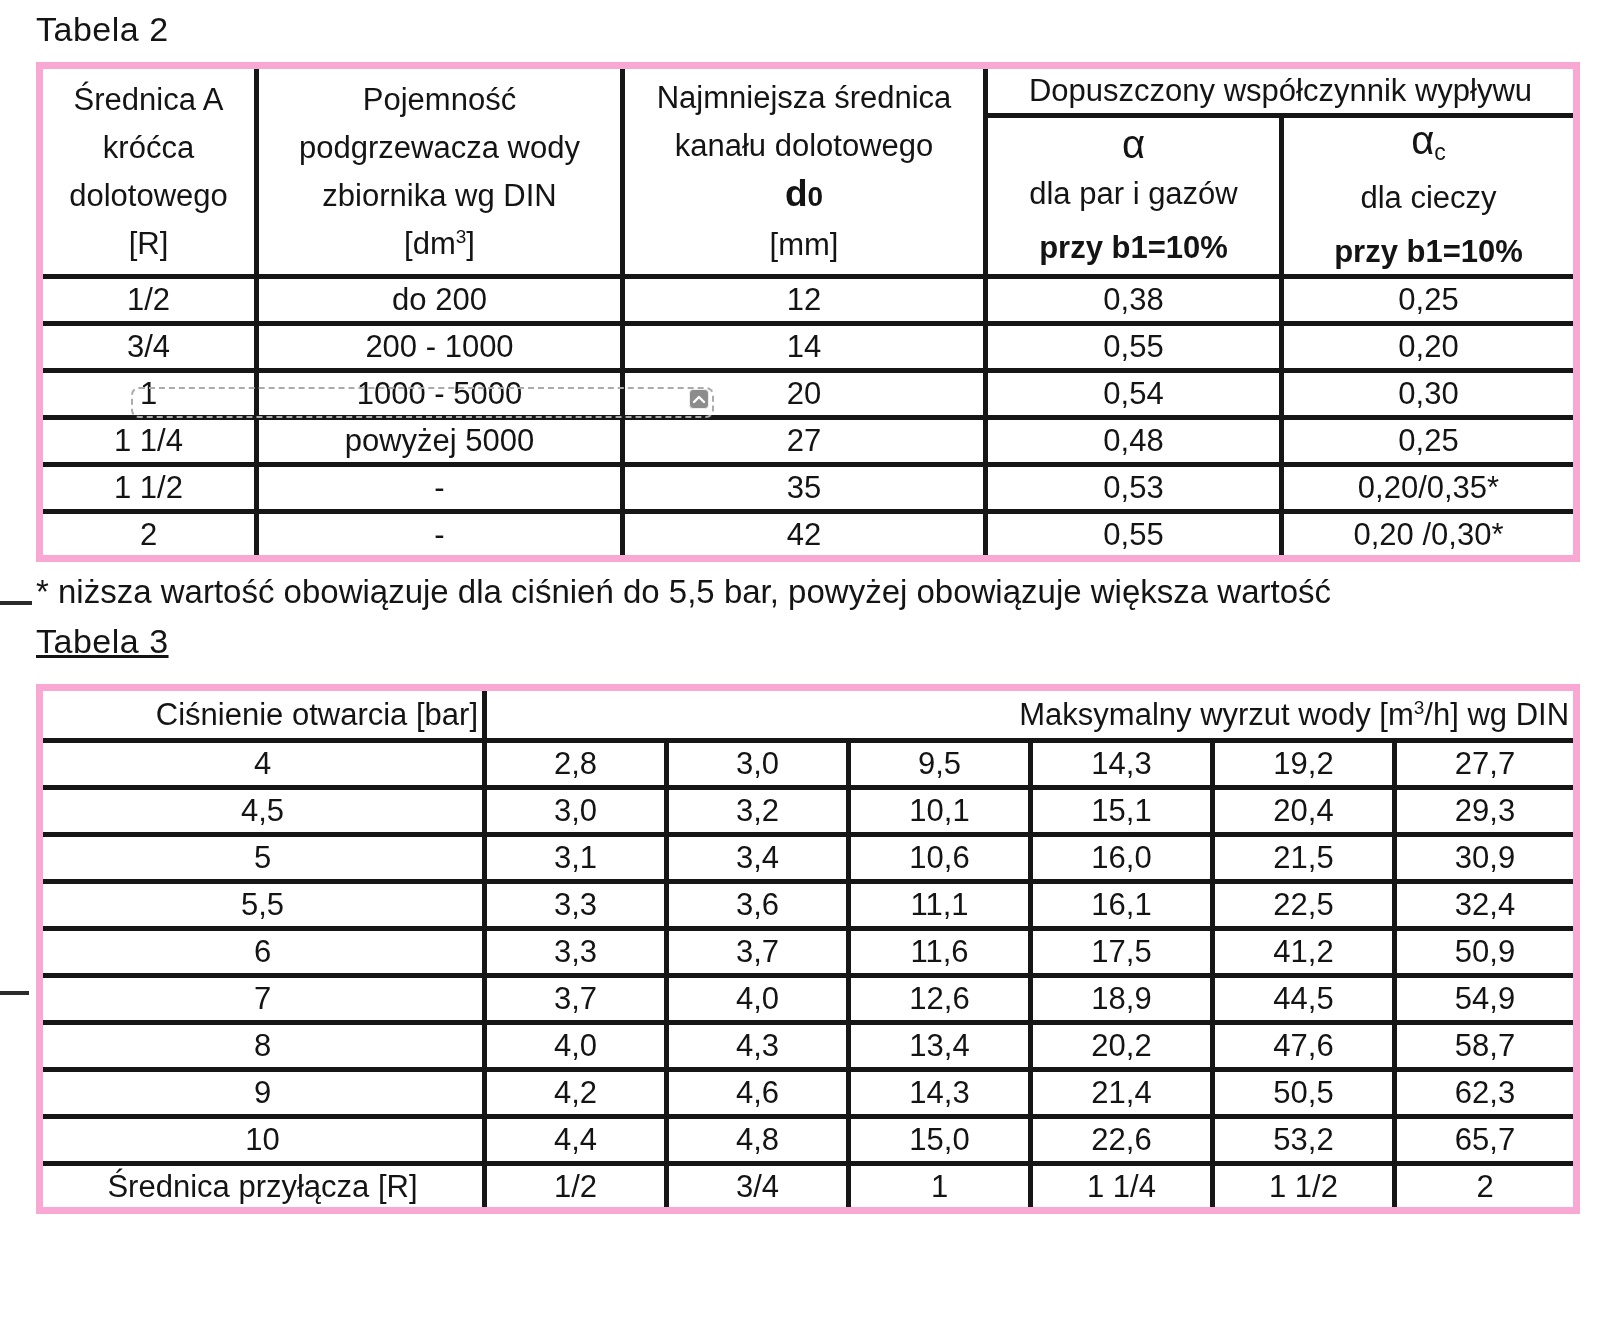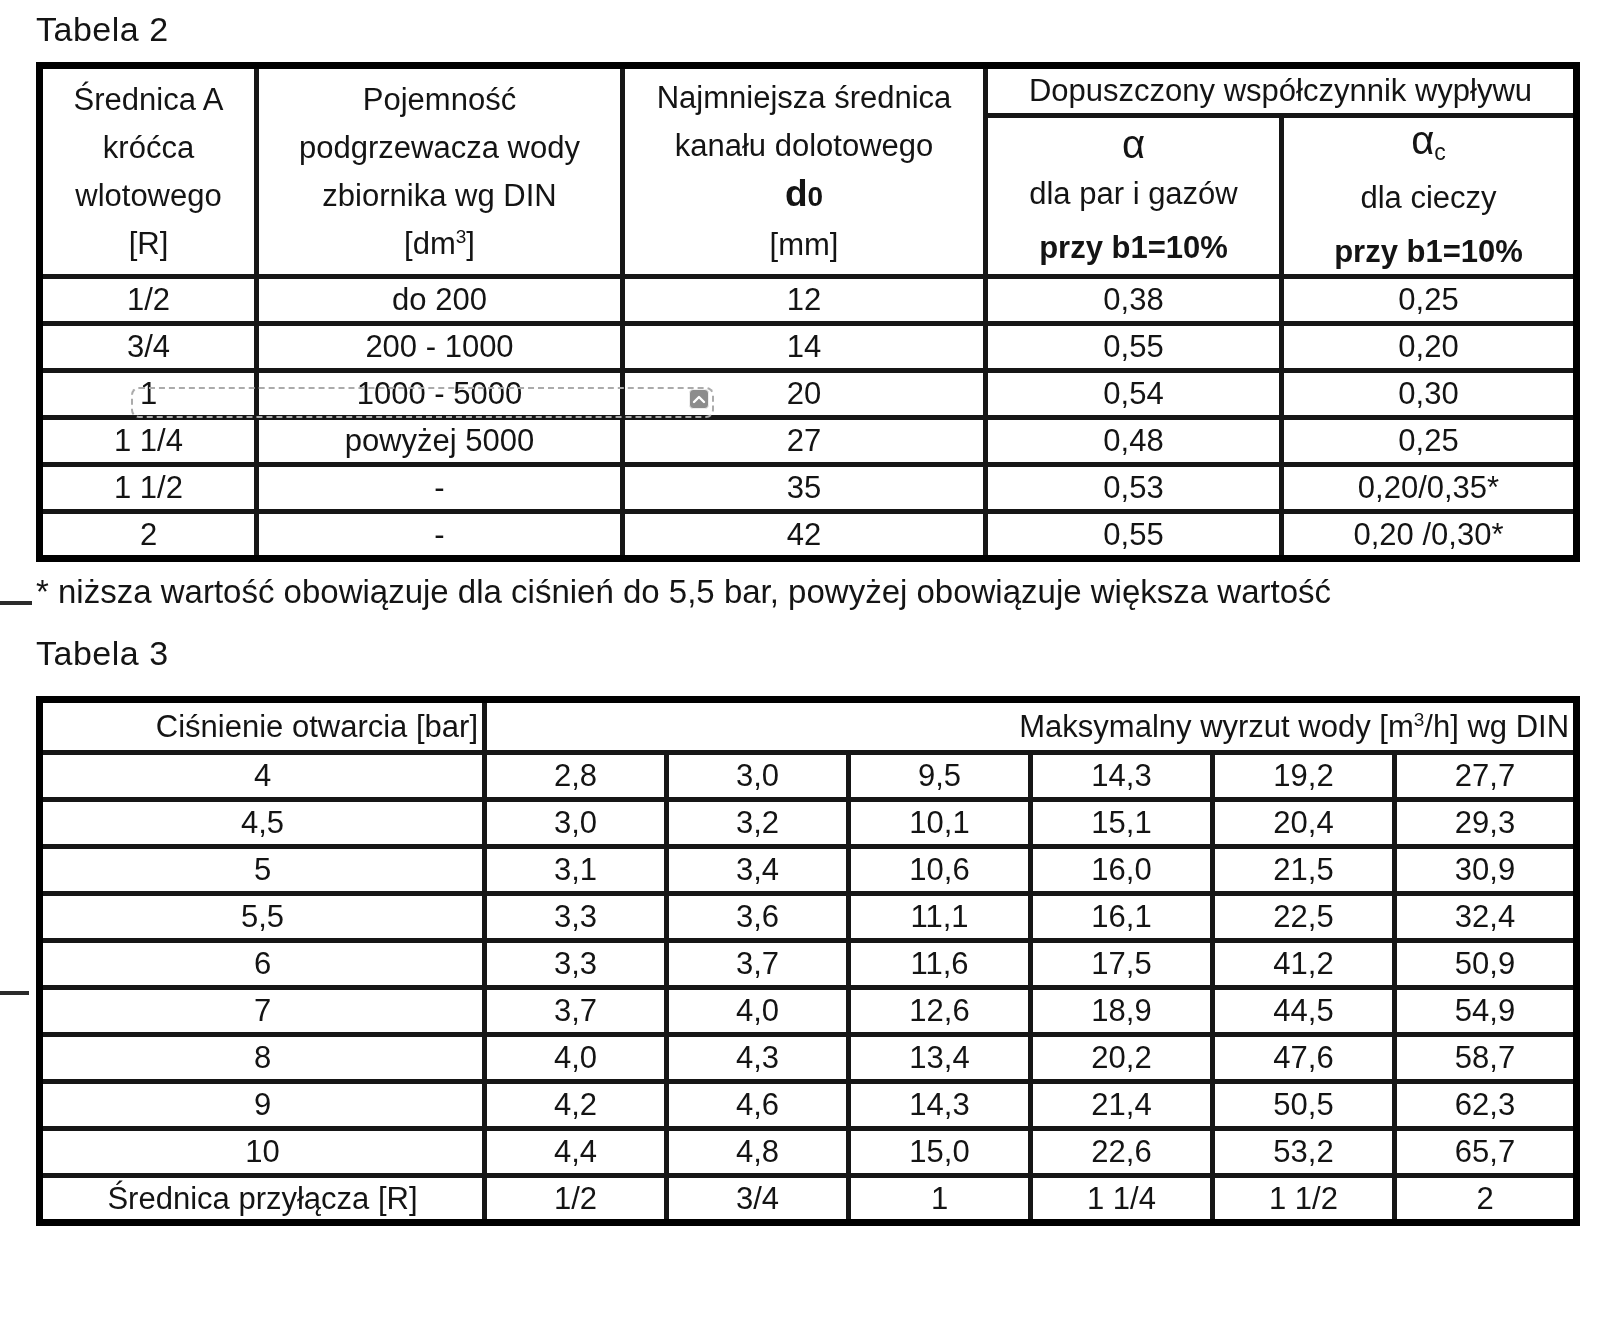--- a/index.html
+++ b/index.html
@@ -7,23 +7,23 @@
   body {
     width:1600px; height:1337px;
     font-family:"Liberation Sans", sans-serif;
     color:#141414;
     position:relative; overflow:hidden;
   }
   .page { position:relative; width:1499px; height:1337px; padding:8px 0 0 36px; }
 
   .title { font-size:34px; font-weight:400; line-height:42px; letter-spacing:0.5px; }
   #title2 { margin-bottom:12px; }
-  #title3 { margin-top:20px; }
-
-  table { border-collapse:collapse; table-layout:fixed; border:7px solid #000000; background:#fff; }
+  #title3 { margin-top:8px;text-decoration:underline; }
+
+  table { border-collapse:collapse; table-layout:fixed; border:7px solid #f9a8d4; background:#fff; }
   th, td { border:5px solid #161616; text-align:center; vertical-align:middle; font-weight:400; padding:0 4px; }
 
   
   #table2 { width:1537px; }
   #table2 th { font-size:31px; }
   #table2 thead tr.toprow { height:50px; }
   #table2 thead tr.subrow th { height:145px; }
   #table2 tbody td { height:47px; font-size:31px; }
   .hline { line-height:48px; }
   .alpha-line { line-height:44px; }
@@ -72,21 +72,21 @@
         <col style="width:366px">
         <col style="width:363px">
         <col style="width:296px">
         <col style="width:295px">
     </colgroup>
     <thead>
       <tr class="toprow">
         <th rowspan="2">
           <div class="hline">Średnica A</div>
           <div class="hline">króćca</div>
-          <div class="hline">wlotowego</div>
+          <div class="hline">dolotowego</div>
           <div class="hline">[R]</div>
         </th>
         <th rowspan="2">
           <div class="hline">Pojemność</div>
           <div class="hline">podgrzewacza wody</div>
           <div class="hline">zbiornika wg DIN</div>
           <div class="hline"><span>[dm</span><sup class="u">3</sup><span>]</span></div>
         </th>
         <th rowspan="2">
           <div class="hline">Najmniejsza średnica</div>

